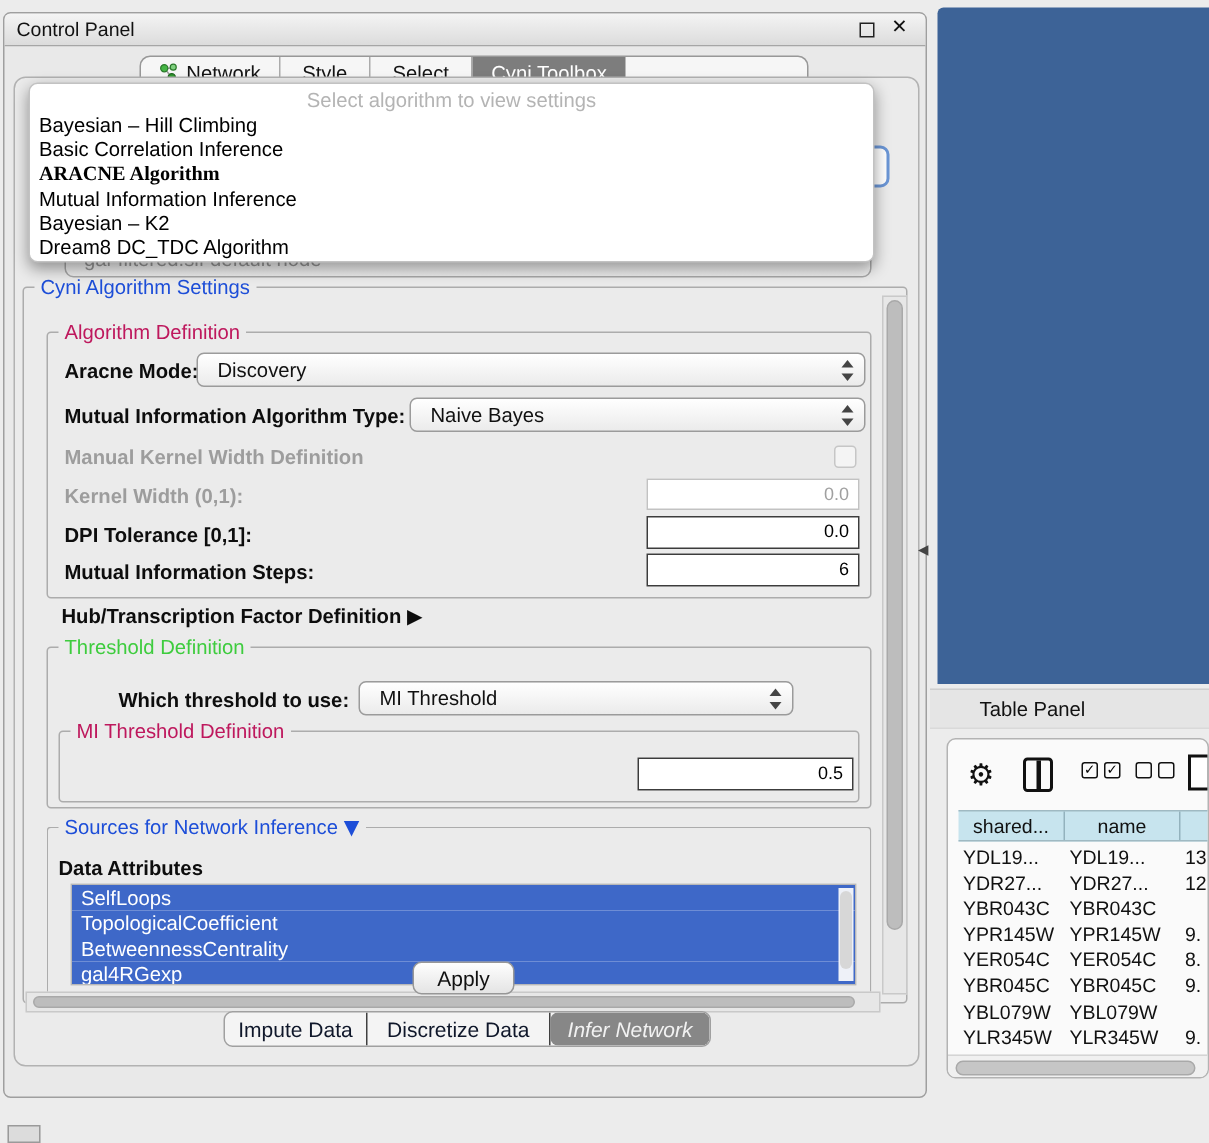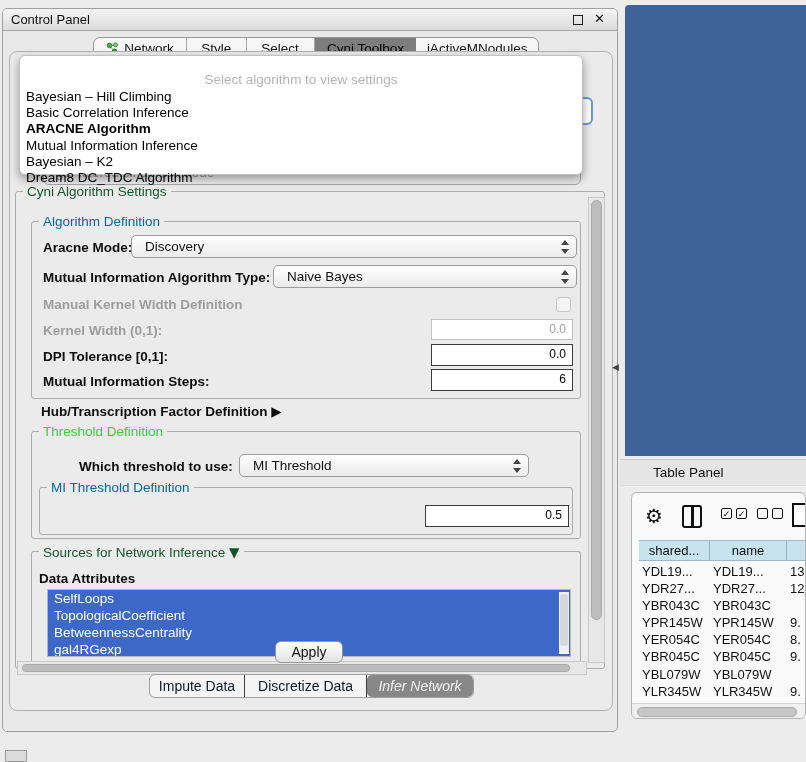--- a/index.html
+++ b/index.html
@@ -16,32 +16,32 @@
   .cp-title { position:absolute; left:8px; top:3px; font-size:13px; color:#111; }
   .float-box { position:absolute; right:34px; top:6px; width:10px; height:10px; border:1.6px solid #222; }
   .close-x { position:absolute; right:12px; top:2px; font-size:13px; font-weight:bold; color:#111; font-family:"DejaVu Sans",sans-serif; }
 
   
   .tabbar { position:absolute; left:90px; top:28px; width:446px; height:23px;
     border:1px solid #989898; border-radius:7px; background:#f6f6f6; overflow:hidden; display:flex; }
   .tab { height:100%; display:flex; align-items:center; justify-content:center;
     font-size:13.5px; color:#141414; border-right:1px solid #ababab; padding:0 6px; }
   .tab:last-child { border-right:none; }
-  .tab.sel { background:#7d7d7d; color:#000000; border-right:none; }
+  .tab.sel { background:#7d7d7d; color:#ffffff; border-right:none; }
   .net-ico { width:13px; height:13px; margin-right:5px; }
 
   
   .content-panel { position:absolute; left:6px; top:42px; width:604px; height:660px;
     background:#ebebeb; border:1px solid #b2b2b2; border-radius:8px; }
 
   
   .grp { position:absolute; border:1px solid #acacac; border-radius:3px; }
   .grp-title { position:absolute; top:-8px; left:7px; background:#ebebeb; padding:0 4px;
-    font-size:13.5px; color:#14532d; white-space:nowrap; }
-  .grp-title.blue { color:#0369a1;text-align:center; }
+    font-size:13.5px; color:#1d4ed8; white-space:nowrap; }
+  .grp-title.blue { color:#be185d;text-align:center; }
   .grp-title.green { color:#3ecc3e; }
 
   .lbl { position:absolute; font-size:13.5px; font-weight:bold; color:#0d0d0d; white-space:nowrap; }
   .lbl.dis { color:#9d9d9d; }
 
   .combo { position:absolute; height:23px; background:linear-gradient(#ffffff,#ebebeb);
     border:1px solid #9b9b9b; border-radius:5px; font-size:13.5px; line-height:21px;
     padding-left:13px; color:#111; }
   .spin { position:absolute; right:7px; top:4px; width:8px; height:14px; }
   .spin:before { content:""; position:absolute; left:0; top:0; border-left:4px solid transparent;
@@ -52,24 +52,24 @@
   .fld { position:absolute; background:#fff; border:1.5px solid #3c3c3c; font-size:12px;
     text-align:right; padding-right:6px; color:#000; }
   .fld.dis { border:1px solid #c2c2c2; color:#a0a0a0; }
 
   .chk { position:absolute; width:15px; height:15px; background:#f4f4f4;
     border:1px solid #c6c6c6; border-radius:3px; }
 
   
   .popup { position:absolute; left:16px; top:46px; width:564px; height:120px; background:#fff;
     border:1px solid #c2c2c2; border-radius:6px; box-shadow:0 4px 10px rgba(0,0,0,0.38);
-    z-index:30; padding-top:16px; }
+    z-index:30; padding-top:3px; }
   .popup-hint { text-align:center; font-size:13.5px; color:#b4b4b4; height:17px; }
   .popup-item { font-size:13.5px; color:#000; height:16.2px; padding-left:6px; white-space:nowrap; }
-  .popup-item.bold { font-weight:bold; }
+  .popup-item.bold { font-weight:bold;font-family:Liberation Serif, serif; }
 
   .combo-behind { position:absolute; left:40px; top:152px; width:538px; height:24px; z-index:1;
     background:linear-gradient(#fff,#ececec); border:1px solid #a8a8a8; border-radius:6px;
     font-size:13.5px; line-height:22px; padding-left:12px; color:#979797; }
   .focus-frag { position:absolute; left:570px; top:88px; width:20px; height:28px; z-index:5;
     background:#fff; border:2px solid #6b96d6; border-radius:6px; }
 
   
   .vsb-track { position:absolute; background:#e7e7e7; border:1px solid #c9c9c9; }
   .sb-thumb { position:absolute; background:#bdbdbd; border:1px solid #a9a9a9; border-radius:6px; }
@@ -153,23 +153,20 @@
       </div>
       <div class="tab" style="width:60px;">
         <span>Style</span>
       </div>
       <div class="tab" style="width:68px;">
         <span>Select</span>
       </div>
       <div class="tab sel" style="width:102px;">
         <span>Cyni Toolbox</span>
       </div>
-      <div class="tab" style="width:122px;">
-        <span>jActiveMNodules</span>
-      </div>
     </div>
 
     <div class="content-panel"></div>
 
     <div class="combo-behind">gal-filtered.sif default node</div>
     <div class="focus-frag"></div>
 
     <div class="popup">
       <div class="popup-hint">Select algorithm to view settings</div>
       <div class="popup-item">Bayesian – Hill Climbing</div>

